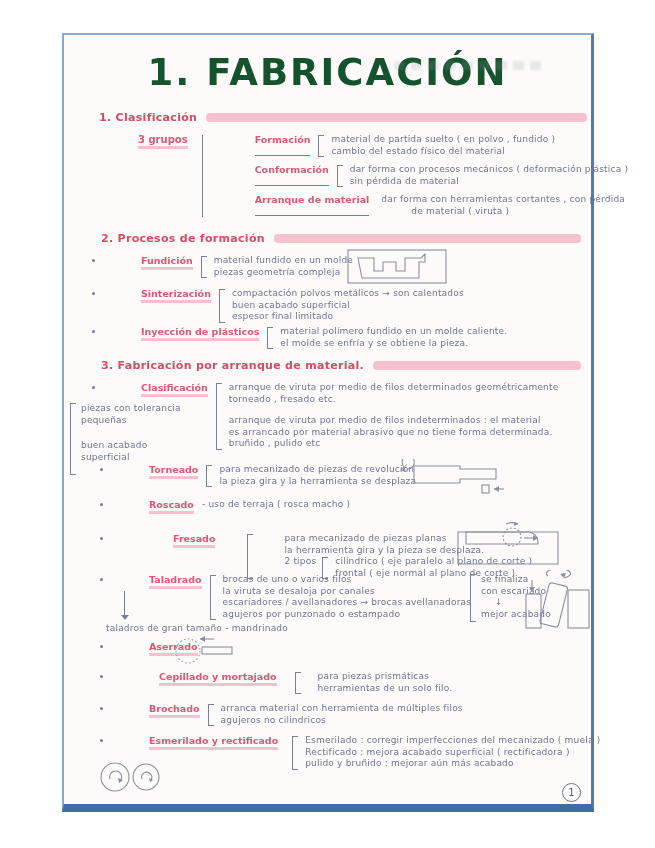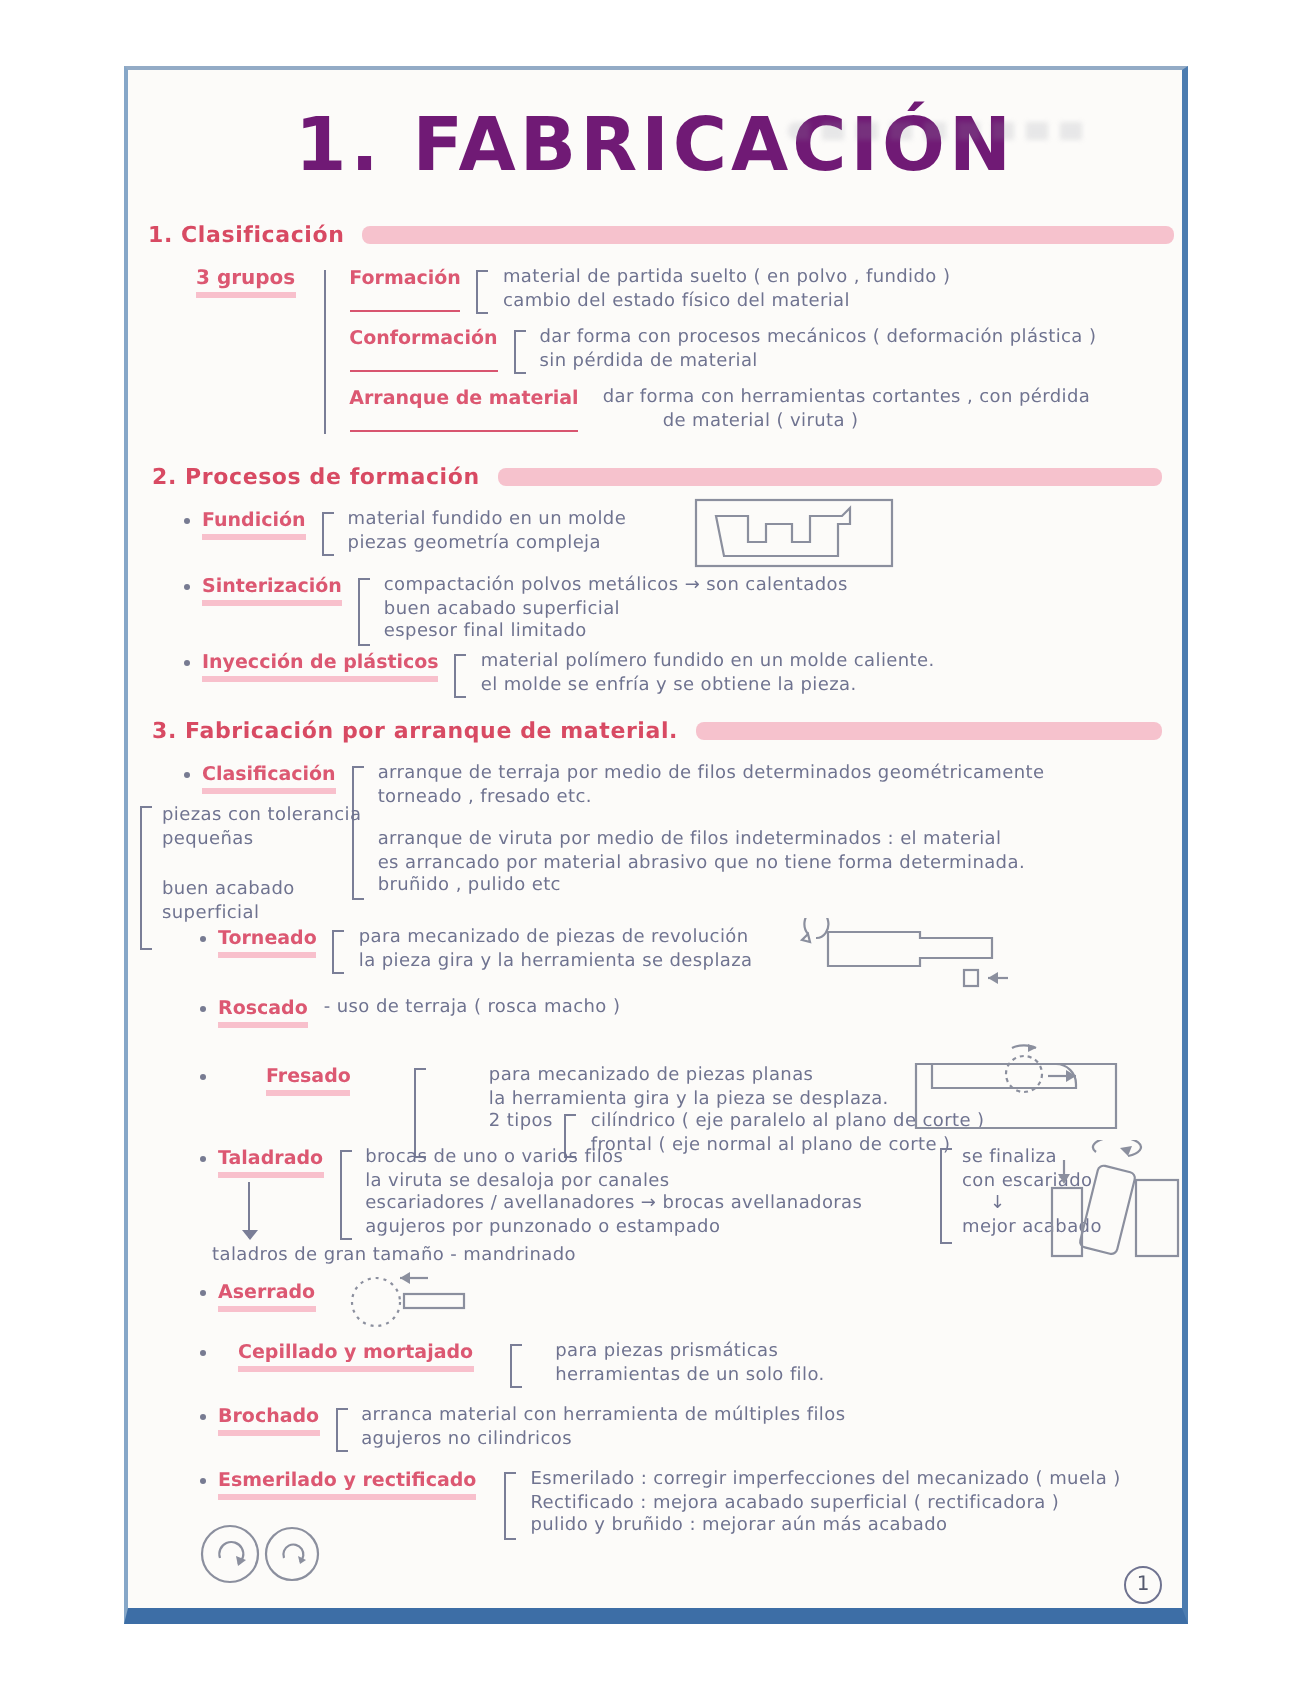--- a/index.html
+++ b/index.html
@@ -10,35 +10,35 @@
   #page{
     position:absolute;left:62px;top:33px;width:532px;height:779px;
     background:#fcfbf9;
     border-left:2px solid #86a7c8;border-top:2px solid #93abc6;
     border-right:3px solid #4c7cb0;border-bottom:8px solid #3d6ea6;
     box-sizing:border-box;
   }
   .abs{position:absolute;}
   
   .title{
-    width:100%;text-align:center;color:#701a75;font-weight:bold;
+    width:100%;text-align:center;color:#14532d;font-weight:bold;
     font-size:37px;letter-spacing:2px;font-family:"DejaVu Sans",sans-serif;
   }
   .smudge{
     height:9px;border-radius:4px;opacity:.55;filter:blur(1.2px);
     background:repeating-linear-gradient(90deg,rgba(145,148,160,.35) 0 11px,rgba(145,148,160,0) 11px 17px);
   }
   
-  .sec{display:flex;align-items:center;}
+  .sec{display:flex;align-items:center;margin-left:25px;}
   .sec .t{color:#d84a63;font-weight:bold;font-size:11px;white-space:nowrap;letter-spacing:.3px;}
   .sec .bar{flex:1;height:9px;margin-left:9px;background:#f6c2cd;border-radius:4px;}
   
   .hw{color:#6f7390;font-size:9px;line-height:11.5px;letter-spacing:.2px;white-space:nowrap;}
   .lbl{color:#dc5872;font-weight:bold;font-size:9.5px;white-space:nowrap;
-       border-bottom:3px solid #f8c0cc;padding-bottom:1px;line-height:11px;}
+       border-bottom:3px solid #f8c0cc;padding-bottom:1px;line-height:11px;margin-left:40px;}
   .lbl.red-u{border-bottom:1.4px solid #d85570;padding-bottom:10px;}
   .row{display:flex;align-items:flex-start;}
   .dot{width:3px;height:3px;border-radius:50%;background:#777b92;margin:4px 6px 0 0;flex:none;}
   .br{flex:none;width:5px;align-self:stretch;margin:1px 7px 0 8px;
       border-left:1.4px solid #7a7e97;border-top:1.4px solid #7a7e97;border-bottom:1.4px solid #7a7e97;}
   .col{display:flex;flex-direction:column;}
   .gap{height:7px;}
   .sk{stroke:#8b8f9e;fill:none;stroke-width:1.1;}
   .down-arrow{width:1.4px;background:#7a7e97;position:relative;}
   .down-arrow:after{content:"";position:absolute;bottom:-1px;left:-3px;
@@ -141,21 +141,21 @@
   <div class="abs sec" style="top:324px;left:12px;right:10px;">
     <span class="t">3. Fabricación por arranque de material.</span>
     <span class="bar"></span>
   </div>
 
   <div class="abs row" style="top:347px;left:28px;">
     <span class="dot"></span>
     <span class="lbl">Clasificación</span>
     <span class="br"></span>
     <div class="col">
-      <span class="hw">arranque de terraja por medio de filos determinados geométricamente</span>
+      <span class="hw">arranque de viruta por medio de filos determinados geométricamente</span>
       <span class="hw">torneado , fresado  etc.</span>
       <div class="gap" style="height:10px;"></div>
       <span class="hw">arranque de viruta por medio de filos indeterminados : el material</span>
       <span class="hw">es arrancado por material abrasivo que no tiene forma determinada.</span>
       <span class="hw">bruñido , pulido  etc</span>
     </div>
   </div>
 
   <div class="abs row" style="top:368px;left:6px;">
     <span class="br" style="margin:0 5px 0 0;height:70px;"></span>

